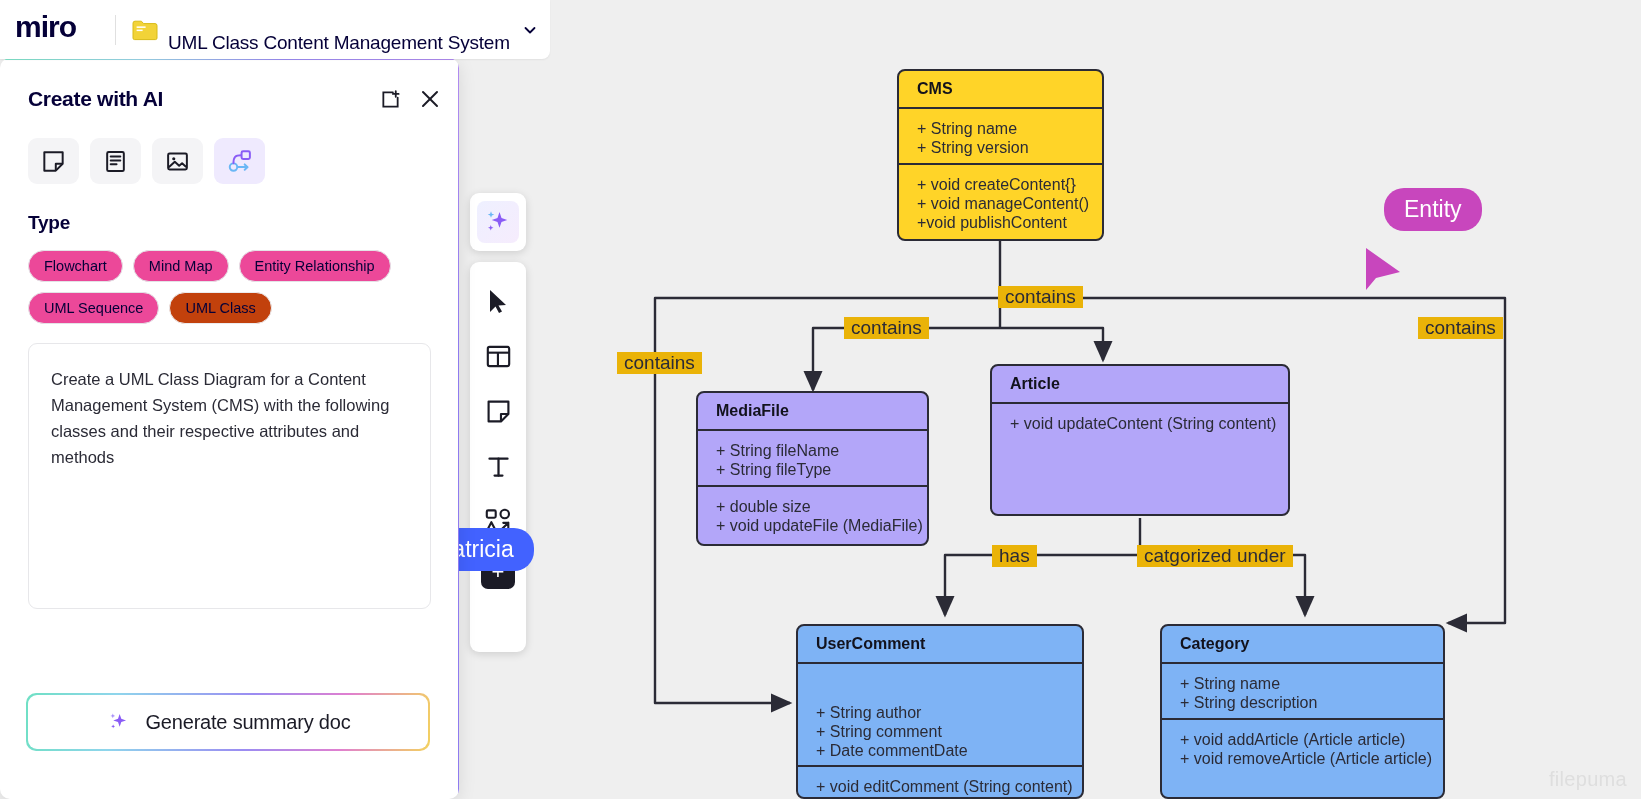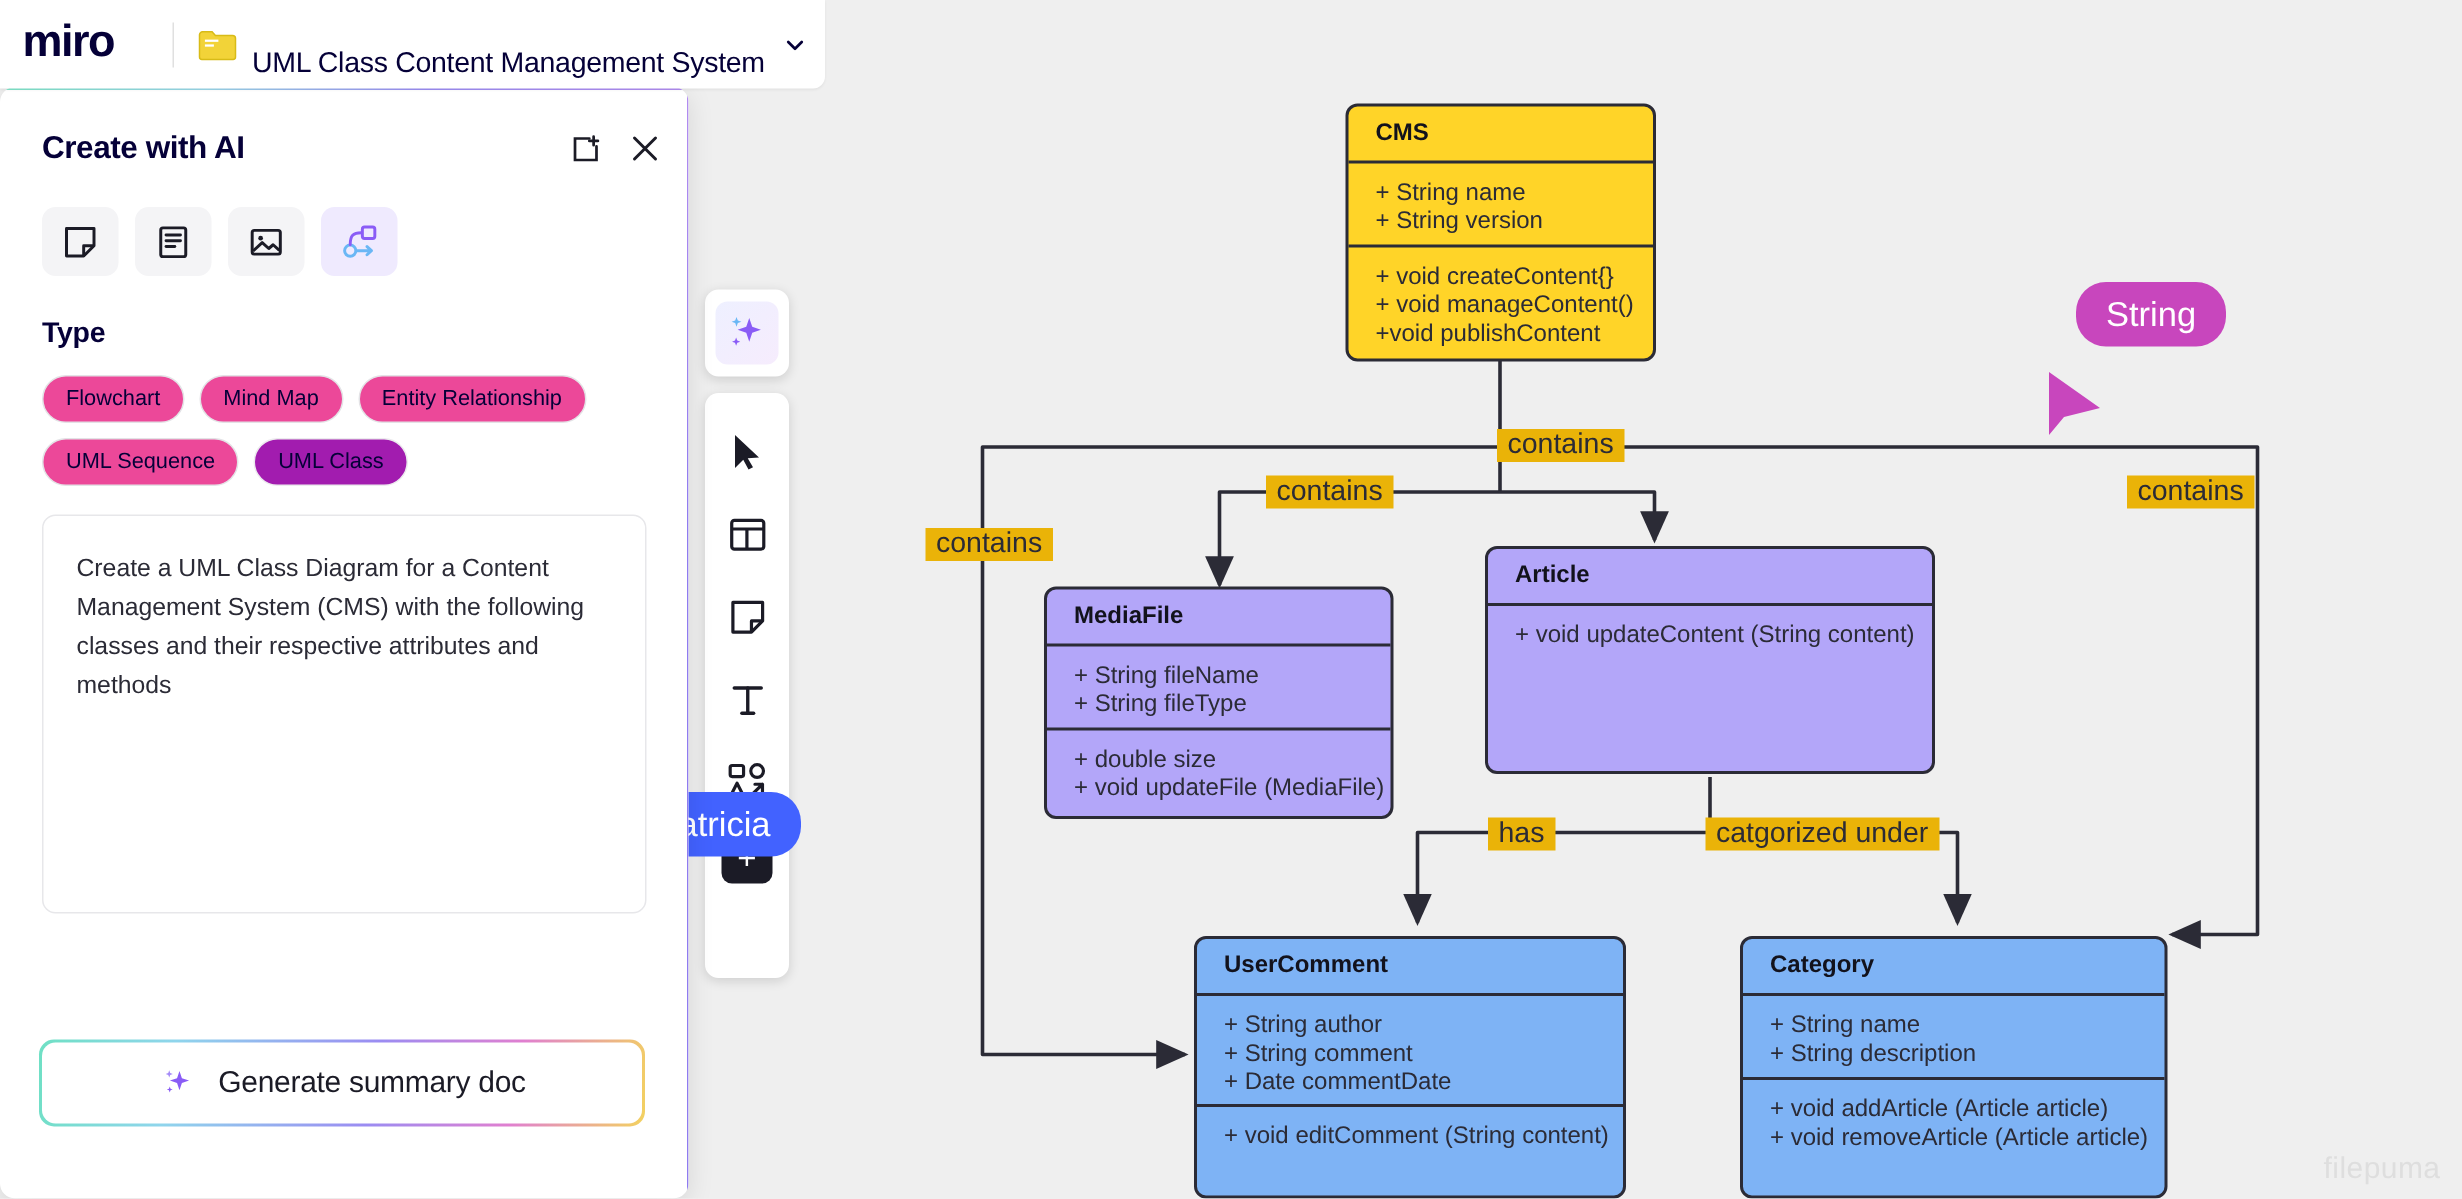--- a/index.html
+++ b/index.html
@@ -50,21 +50,21 @@
     display:flex;align-items:center;justify-content:center;cursor:pointer;
   }
   .mode-btn.sel{background:#efeafe;}
 
   .sec-title{font-size:19px;font-weight:700;color:#050038;padding:28px 0 0 28px;letter-spacing:-.2px;}
   .chips{display:flex;flex-wrap:wrap;gap:10px;padding:16px 28px 0 28px;max-width:420px;}
   .chip{
     border:1px solid #e3e3e6;border-radius:18px;padding:7px 15px;
     font-size:14.5px;color:#050038;background:#ec4899;cursor:pointer;white-space:nowrap;
   }
-  .chip.active{background:#a21caf;border-color:#ecebee;}
+  .chip.active{background:#c2410c;border-color:#ecebee;}
 
   .prompt-box{
     margin:19px 28px 0 28px;height:266px;border:1px solid #e7e7ea;border-radius:9px;
     padding:22px 22px 0 22px;box-sizing:border-box;background:#fff;cursor:text;
   }
   .prompt-text{font-size:16.5px;line-height:26px;color:#2b2b36;}
 
   .gen-btn{
     position:absolute;left:28px;bottom:50px;width:400px;height:54px;border-radius:9px;
     background:#fff;display:flex;align-items:center;justify-content:center;cursor:pointer;
@@ -191,21 +191,21 @@
 
   <div class="node purple" style="left:990px;top:364px;width:300px;height:152px;">
     <div class="hd">Article</div>
     <div class="sec">
       <div>+ void updateContent (String content)</div>
     </div>
   </div>
 
   <div class="node blue" style="left:796px;top:624px;width:288px;height:175px;">
     <div class="hd">UserComment</div>
-    <div class="sec" style="height:74px;">
+    <div class="sec" style="height:74px;margin-top:29px;">
       <div>+ String author</div>
       <div>+ String comment</div>
       <div>+ Date commentDate</div>
     </div>
     <div class="sec">
       <div>+ void editComment (String content)</div>
     </div>
   </div>
 
   <div class="node blue" style="left:1160px;top:624px;width:285px;height:175px;">
@@ -226,21 +226,21 @@
     <svg width="44" height="52" viewBox="0 0 44 52">
       <path d="M4,2 L4,48 L15,34 L40,28 z" fill="#4262ff"></path>
     </svg>
     <div class="cur-label">Patricia</div>
   </div>
 
   <div class="cursor cur-allison" style="left:1362px;top:246px;">
     <svg width="44" height="52" viewBox="0 0 44 52">
       <path d="M4,2 L4,44 L14,32 L38,26 z" fill="#c846bd"></path>
     </svg>
-    <div class="cur-label">String</div>
+    <div class="cur-label">Entity</div>
   </div>
 
   <div class="tb-ai">
     <div class="inner">
       <svg width="30" height="30" viewBox="0 0 24 24">
         <path d="M13.2,4 L14.8,8.7 L19.4,10.3 L14.8,11.9 L13.2,16.6 L11.6,11.9 L7,10.3 L11.6,8.7 z" fill="#8a5cf6"></path>
         <path d="M6.4,3.4 L7.1,5.3 L9,6 L7.1,6.7 L6.4,8.6 L5.7,6.7 L3.8,6 L5.7,5.3 z" fill="#6ab7f5"></path>
         <path d="M6.2,14.4 L6.8,16 L8.4,16.6 L6.8,17.2 L6.2,18.8 L5.6,17.2 L4,16.6 L5.6,16 z" fill="#8a5cf6"></path>
       </svg>
     </div>

